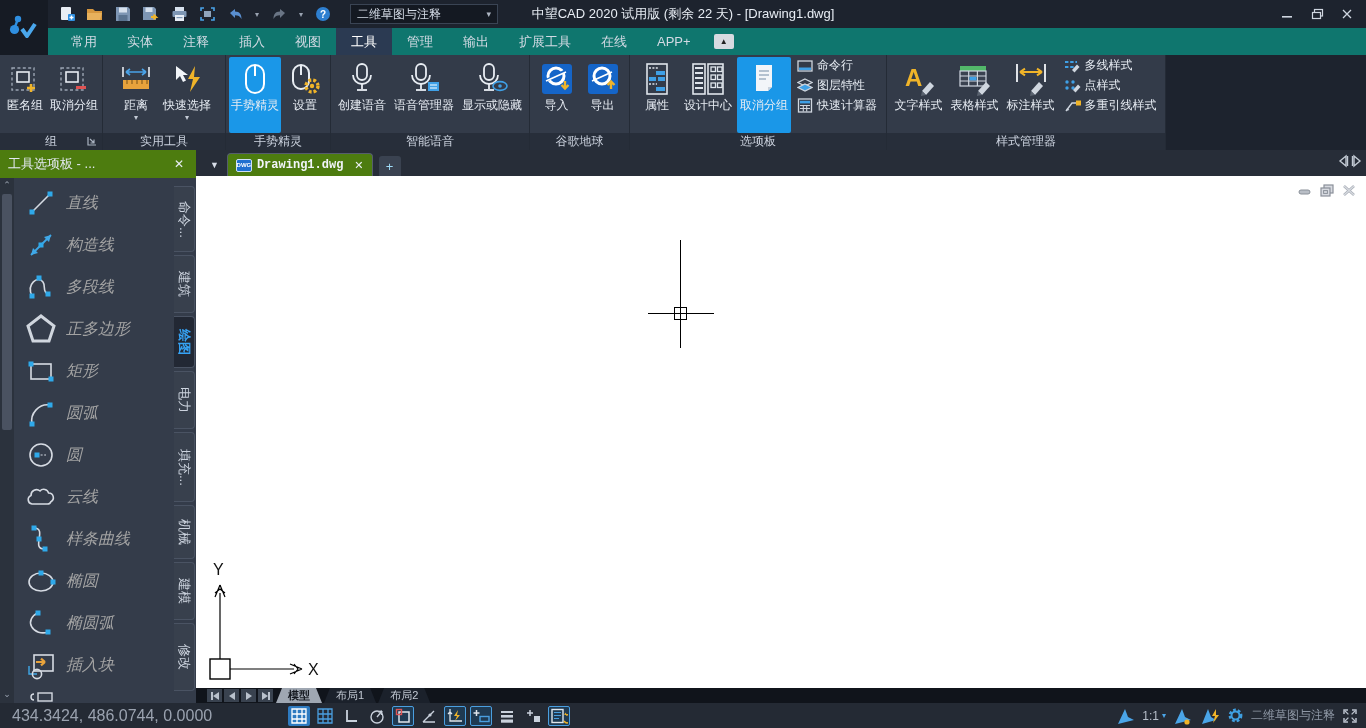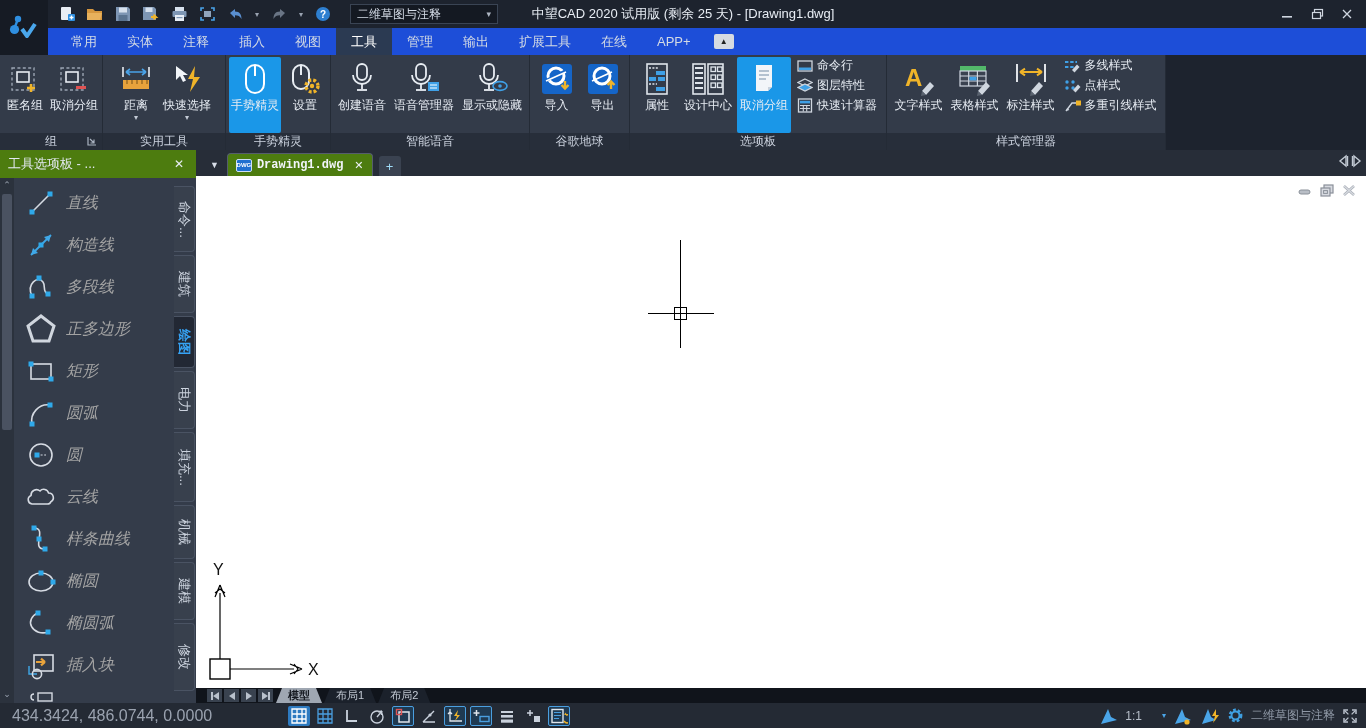--- a/index.html
+++ b/index.html
@@ -16,21 +16,21 @@
   .qcaret { color:#9aa3b1; font-size:8px; width:10px; text-align:center; }
   .ws-select { margin-left:10px; width:148px; height:20px; background:#141922; border:1px solid #3a4454;
     color:#d4dbe6; font-size:12px; display:flex; align-items:center; padding:0 6px; }
   .ws-select span.lbl { flex:1; white-space:nowrap; overflow:hidden; }
   .ws-select .car { font-size:9px; color:#aeb6c3; }
   #title-text { position:absolute; left:0; right:0; text-align:center; color:#e8edf4; font-size:13px; pointer-events:none; }
   #winctrl { position:absolute; right:4px; top:0; height:28px; display:flex; }
   #winctrl .wbtn { width:30px; height:28px; display:flex; align-items:center; justify-content:center; }
 
   
-  #tabrow { height:27px; background:#1d4ed8; display:flex; align-items:stretch; padding-left:56px; position:relative; }
+  #tabrow { height:27px; background:#0f766e; display:flex; align-items:stretch; padding-left:56px; position:relative; }
   .rtab { color:#d3dae4; font-size:13px; padding:0 15px; display:flex; align-items:center; }
   .rtab.active { background:#2b3a52; color:#ffffff; }
   #collapse-btn { margin-left:8px; align-self:center; width:20px; height:15px; background:#d7dbe1;
     border-radius:2px; display:flex; align-items:center; justify-content:center; }
   #collapse-btn span { color:#222; font-size:8px; line-height:1; }
 
   
   #ribbon { height:95px; background:#333b49; display:flex; }
   .rpanel { display:flex; flex-direction:column; border-right:1px solid #242b36; }
   .rbody { flex:1; display:flex; align-items:stretch; justify-content:center; padding:2px 3px 0 3px; gap:2px; }
@@ -105,21 +105,21 @@
   #lnav-group { display:flex; margin-left:10px; }
 
   
   #statusbar { height:25px; background:#242a34; position:relative; display:flex; align-items:center; }
   #coords { position:absolute; left:12px; color:#9aa2af; font-size:16px; }
   #sb-center { position:absolute; left:288px; display:flex; gap:4px; align-items:center; }
   .sbtn { width:22px; height:20px; display:flex; align-items:center; justify-content:center; border-radius:2px; }
   .sbtn.filled { background:#2d7ac0; }
   .sbtn.on { border:1px solid #4a9fe0; background:#1f3a52; }
   #sb-right { position:absolute; right:8px; display:flex; align-items:center; gap:7px; }
-  #scale-ctl { color:#b7bfca; font-size:12px; display:flex; align-items:center; gap:20px; }
+  #scale-ctl { color:#b7bfca; font-size:12px; display:flex; align-items:center; gap:3px; }
   #scale-ctl .car { font-size:8px; color:#4aa5e8; }
   #ws-label { color:#8f98a6; font-size:12px; }
 </style>
 </head>
 <body>
 
 <div id="app">
 
   <div id="titlebar">
     <div id="logo">
@@ -188,21 +188,21 @@
         <svg width="16" height="16" viewBox="0 0 16 16">
           <circle cx="8" cy="8" r="7" fill="#2e7fd0"></circle>
           <text x="8" y="11.5" text-anchor="middle" font-size="10" font-weight="bold" fill="#fff">?</text>
         </svg>
       </div>
       <div class="ws-select">
         <span class="lbl">二维草图与注释</span>
         <span class="car">▾</span>
       </div>
     </div>
-    <div id="title-text">中望CAD 2020 试用版 (剩余 25 天) - [Drawing1.dwg]</div>
+    <div id="title-text">中望CAD 2020 试用版 (剩余 22 天) - [Drawing1.dwg]</div>
     <div id="winctrl">
       <div class="wbtn">
         <svg width="12" height="12" viewBox="0 0 12 12">
           <rect x="1" y="8" width="10" height="1.6" fill="#cfd6e0"></rect>
         </svg>
       </div>
       <div class="wbtn">
         <svg width="13" height="12" viewBox="0 0 13 12">
           <rect x="3.5" y="1.5" width="8" height="6.5" fill="none" stroke="#cfd6e0" stroke-width="1.2"></rect>
           <rect x="1.5" y="4.5" width="8" height="6" fill="#1d232e" stroke="#cfd6e0" stroke-width="1.2"></rect>

